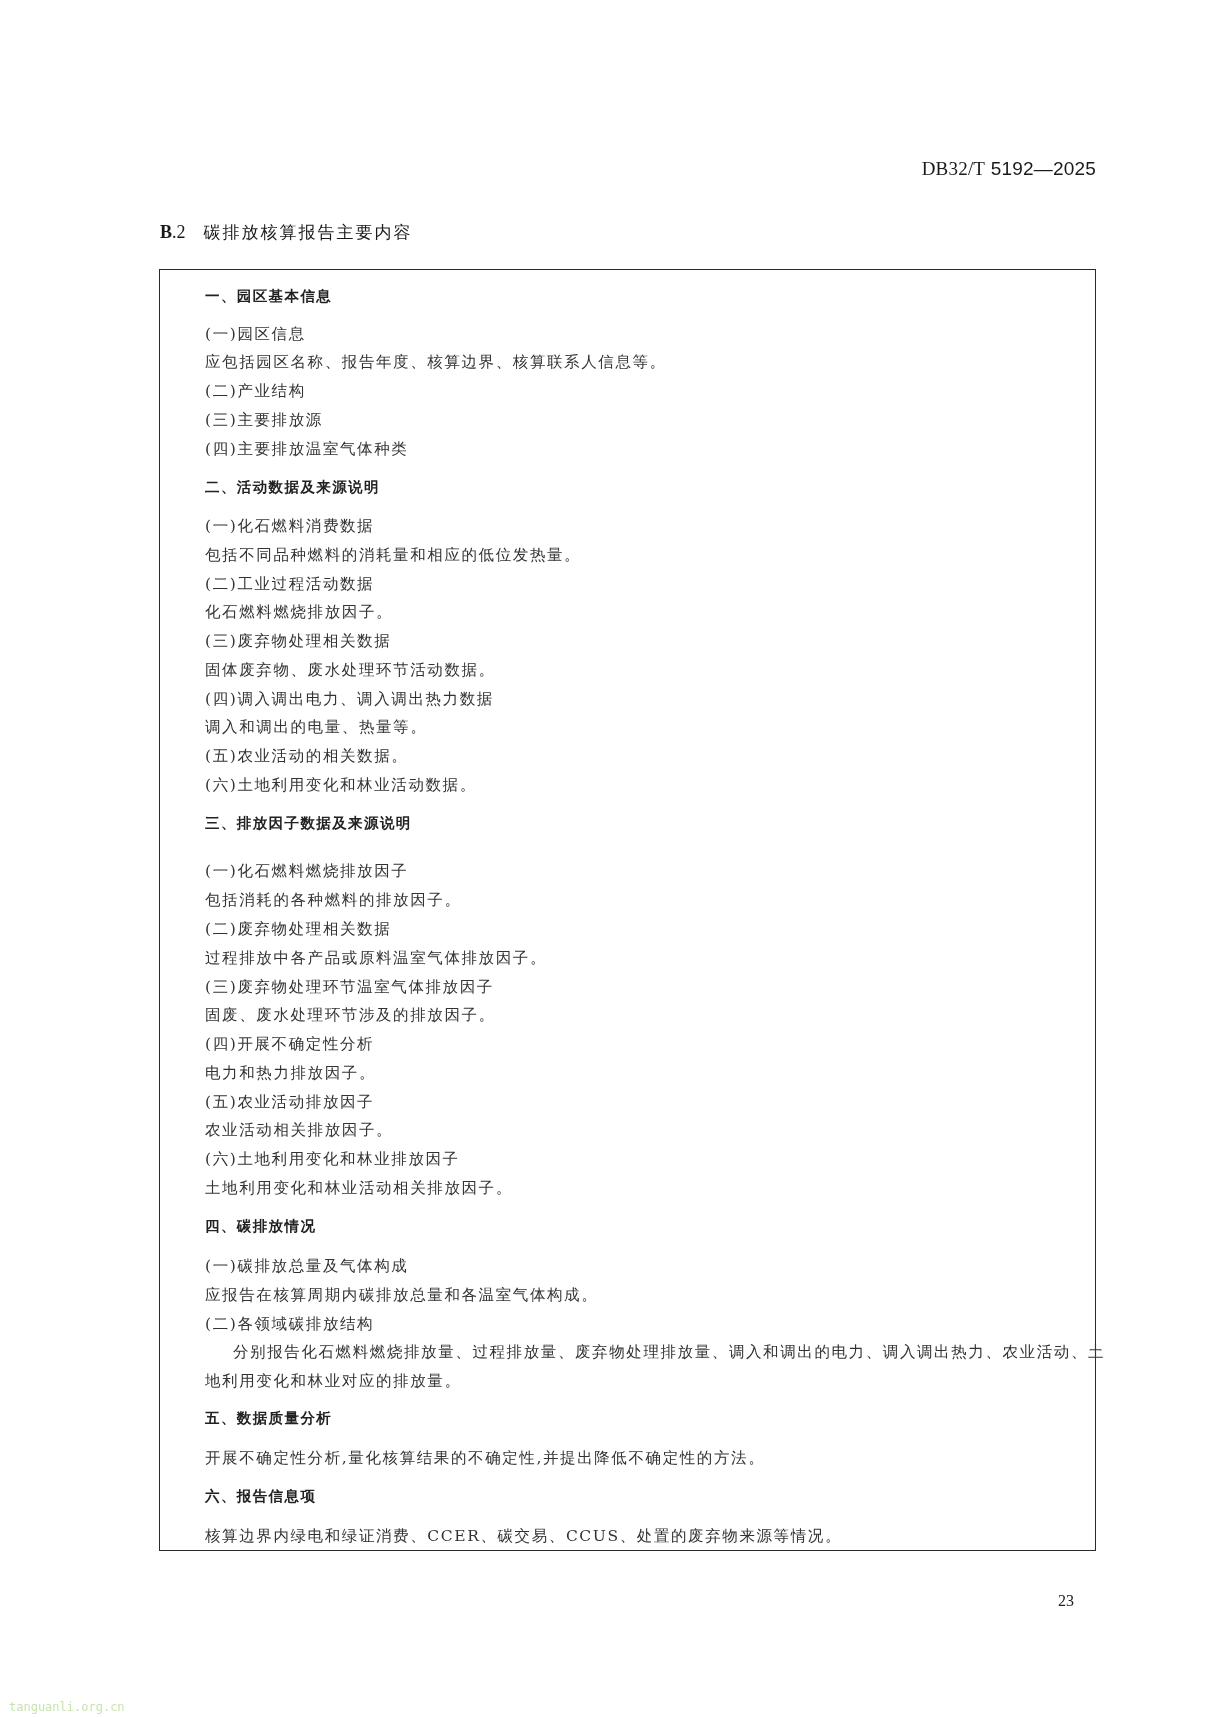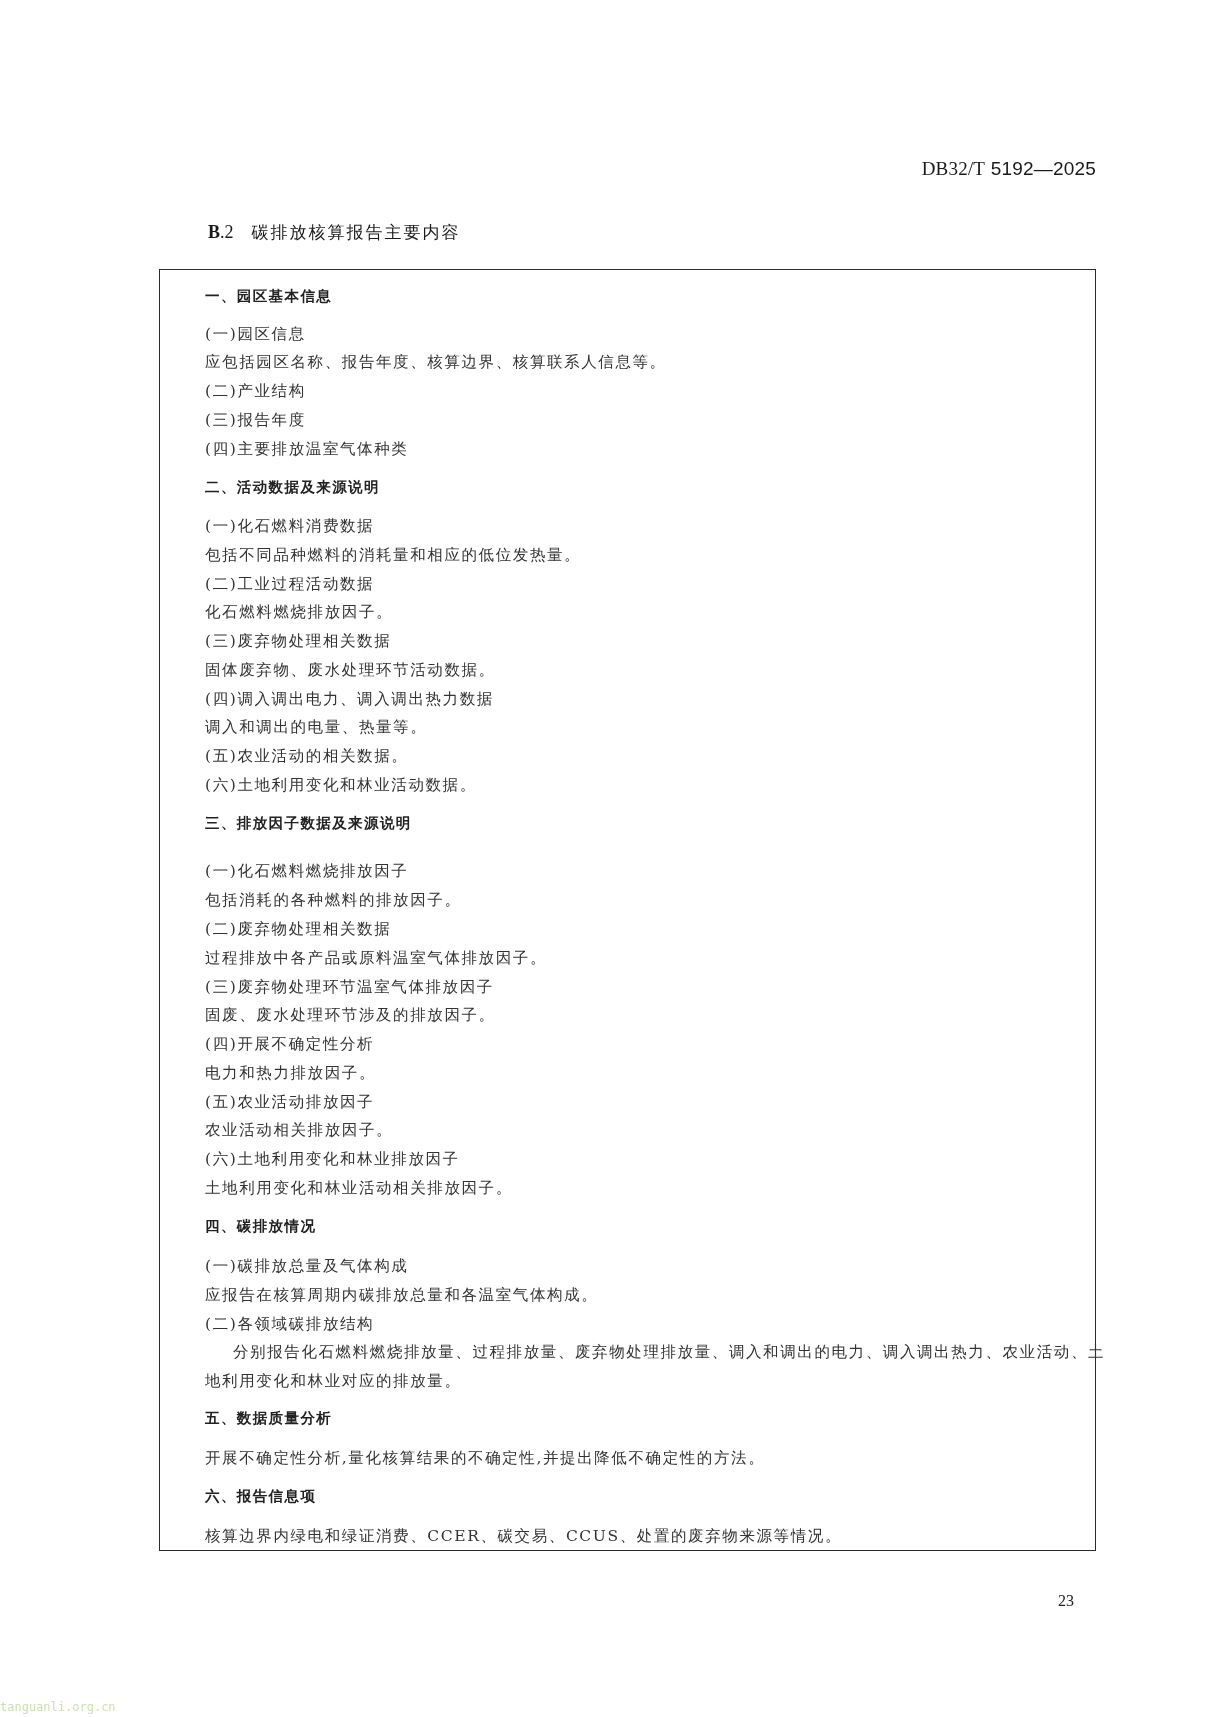--- a/index.html
+++ b/index.html
@@ -10,21 +10,21 @@
     }
     .doc-code {
       position: absolute; top: 158px; right: 128px;
       font-family: "Liberation Sans", sans-serif;
       font-size: 19px; color: #1a1a1a; letter-spacing: 0.2px;
     }
     .doc-code .bold { font-family: "Liberation Serif", serif; font-weight: normal; }
     .section-title {
       position: absolute; top: 221px; left: 160px;
       font-family: "DejaVu Sans", sans-serif;
-      font-size: 17px; color: #1a1a1a; letter-spacing: 2px; margin-left: 48px;
+      font-size: 17px; color: #1a1a1a; letter-spacing: 2px;
     }
     .section-title .num { font-family: "Liberation Serif", serif; font-size: 18px; letter-spacing: 0; }
     .section-title .num b { font-weight: bold; }
     .section-title .gap { display: inline-block; width: 18px; }
     .content-box {
       position: absolute; left: 159px; top: 269px; width: 937px; height: 1282px;
       border: 1.5px solid #2a2a2a; box-sizing: border-box;
     }
     .line {
       position: absolute; left: 205px; white-space: nowrap;
@@ -35,42 +35,42 @@
       font-size: 14.5px; letter-spacing: 1.4px; color: #222;
     }
     .indent { left: 233px; }
     .wrap { left: 205px; }
     .page-number {
       position: absolute; top: 1592px; left: 1058px;
       font-family: "Liberation Serif", serif; font-size: 16px; color: #222; text-align: right;
     }
     .watermark {
       position: absolute; top: 1700px; left: 0;
-      font-family: "DejaVu Sans Mono", monospace; font-size: 12px; color: #c9e3b0;
+      font-family: "DejaVu Sans Mono", monospace; font-size: 12px; color: #c9e3b0; padding-left: 9px;
     }
   </style>
 </head>
 <body>
 
 <div class="doc-code">
   <span class="bold">DB32/T</span><span> 5192—2025</span>
 </div>
 
 <div class="section-title">
   <span class="num"><b>B</b><span>.2</span></span><span class="gap"></span><span>碳排放核算报告主要内容</span>
 </div>
 
 <div class="content-box"></div>
 
 <div>
   <div class="line heading" style="top:287px">一、园区基本信息</div>
   <div class="line" style="top:324px">(一)园区信息</div>
   <div class="line" style="top:352px">应包括园区名称、报告年度、核算边界、核算联系人信息等。</div>
   <div class="line" style="top:381px">(二)产业结构</div>
-  <div class="line" style="top:410px">(三)报告年度</div>
+  <div class="line" style="top:410px">(三)主要排放源</div>
   <div class="line" style="top:439px">(四)主要排放温室气体种类</div>
 
   <div class="line heading" style="top:478px">二、活动数据及来源说明</div>
   <div class="line" style="top:516px">(一)化石燃料消费数据</div>
   <div class="line" style="top:545px">包括不同品种燃料的消耗量和相应的低位发热量。</div>
   <div class="line" style="top:574px">(二)工业过程活动数据</div>
   <div class="line" style="top:602px">化石燃料燃烧排放因子。</div>
   <div class="line" style="top:631px">(三)废弃物处理相关数据</div>
   <div class="line" style="top:660px">固体废弃物、废水处理环节活动数据。</div>
   <div class="line" style="top:689px">(四)调入调出电力、调入调出热力数据</div>

